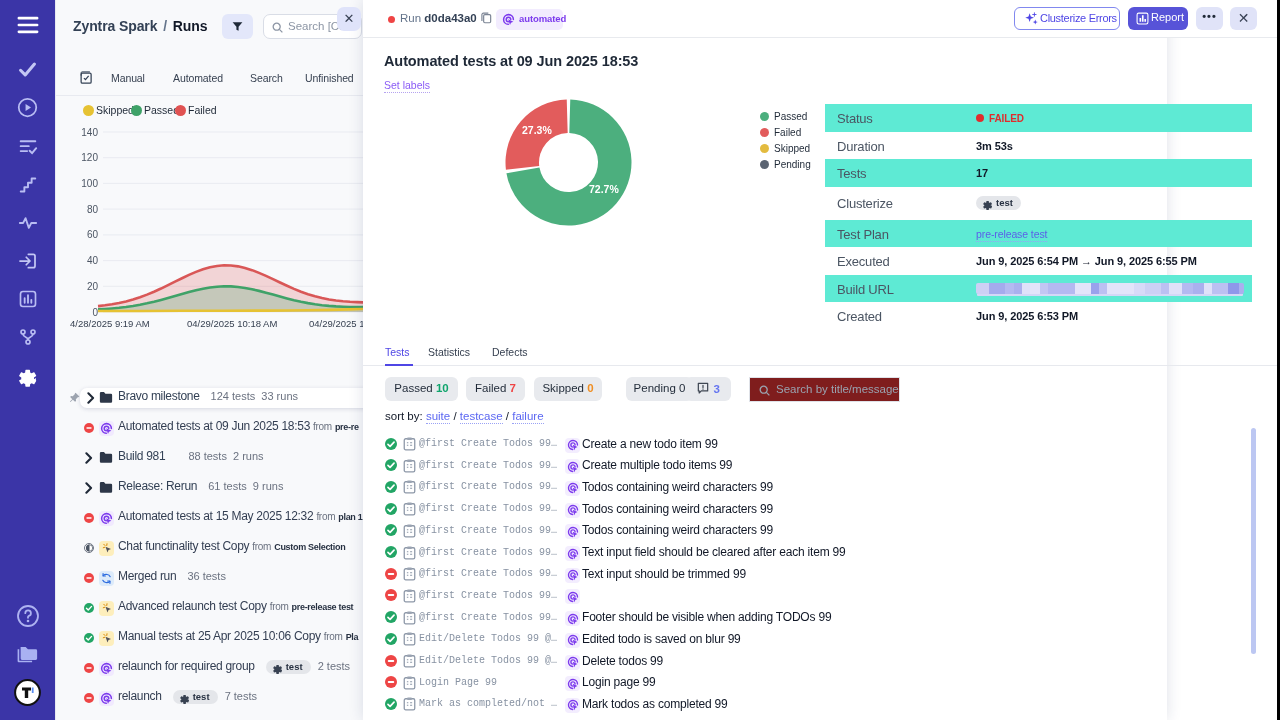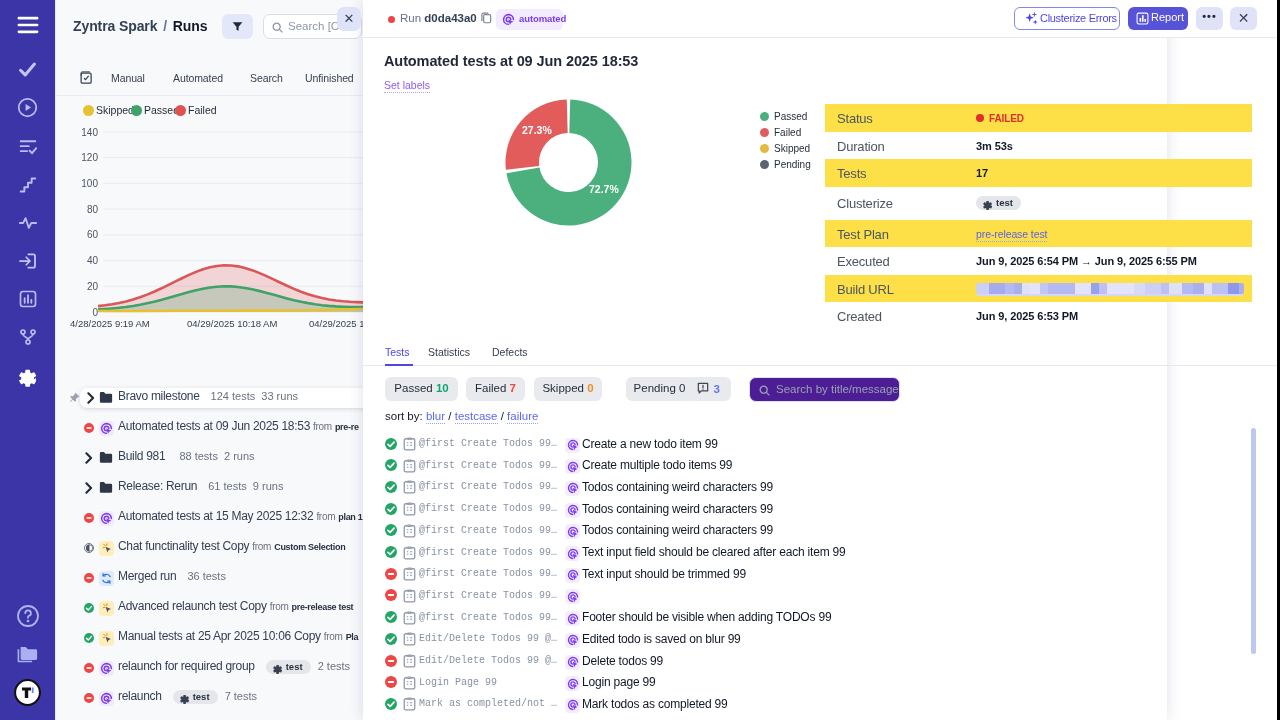--- a/index.html
+++ b/index.html
@@ -57,31 +57,31 @@
 .m-setlabels { position:absolute; left:21px; top:79px; font-size:10.5px; color:#8b5cf6; border-bottom:1px dotted #b5a3ef; padding-bottom:1px; }
 
 
 #donut { position:absolute; left:130px; top:90px; }
 .leg { position:absolute; left:397px; font-size:10px; color:#1f2937; }
 .leg i { display:inline-block; width:9px; height:9px; border-radius:50%; margin-right:5px; vertical-align:-1px; }
 
 
 .dtable { position:absolute; left:462px; top:104px; width:427px; }
 .drow { position:relative; width:427px; height:27.5px; font-size:13px; letter-spacing:-0.2px; }
-.drow.alt { background:#fde047;text-align:center; }
+.drow.alt { background:#5eead4;text-align:center; }
 .drow .lb { position:absolute; left:12px; top:7px; color:#4b5563; }
 .drow .vl { position:absolute; left:151px; top:8px; color:#111827; font-weight:600; white-space:nowrap; font-size:11px; letter-spacing:-0.1px; }
 
 
 .t-tabs { position:absolute; left:0; top:346px; width:914px; height:20px; border-bottom:1px solid #e7e9ee; font-size:10.5px; color:#374151; font-weight:500; }
 .t-tabs .a { position:absolute; left:22px; color:#4f46e5; }
 .t-underline { position:absolute; left:22px; top:364px; width:28px; height:2px; background:#4f46e5; }
 .pill { position:absolute; top:377px; height:24px; background:#e8eaee; border-radius:6px; font-size:11.5px; color:#1f2937; padding-top:5px; text-align:center; white-space:nowrap; }
 .pill b { font-weight:600; }
-.t-search { position:absolute; left:386px; top:377px; width:151px; height:25px; background:#4c1d95; border:1px solid #dfe2e8; border-radius:7px; color:#9aa3b0; font-size:11.5px; padding:5px 0 0 26px; white-space:nowrap; overflow:hidden; }
+.t-search { position:absolute; left:386px; top:377px; width:151px; height:25px; background:#7f1d1d; border:1px solid #dfe2e8; border-radius:0; color:#9aa3b0; font-size:11.5px; padding:5px 0 0 26px; white-space:nowrap; overflow:hidden; }
 .t-search svg { position:absolute; left:8px; top:6px; }
 .sortby { position:absolute; left:22px; top:410px; font-size:11.5px; color:#111827; }
 .sortby a { color:#5b67f2; border-bottom:1px dotted #9aa2f5; padding-bottom:1px; }
 
 
 .trow { position:absolute; left:0; width:880px; height:21.7px; }
 .trow .ti { position:absolute; left:22px; top:4.5px; width:12px; height:12px; border-radius:50%; display:flex; align-items:center; justify-content:center; }
 .trow .ti svg { width:12px; height:12px; }
 .trow .clip { position:absolute; left:40px; top:4px; }
 .trow .suite { position:absolute; left:56px; top:5px; font-family:"Liberation Mono", monospace; font-size:10px; color:#8792a2; white-space:nowrap; }
@@ -259,21 +259,21 @@
         </span>
       <span class="t" style="left:62px;">Automated tests at 09 Jun 2025 18:53 <span class="from">from</span> <span class="fromb">pre-re</span></span>
     </div>
     <div class="runrow" style="top:443px;">
       <svg class="chev" width="9" height="12" viewBox="0 0 10 14" fill="none" stroke="#1f2937" stroke-width="2.4" stroke-linecap="round" stroke-linejoin="round">
           <path d="M2.5 1.5 L8 7 L2.5 12.5"></path>
         </svg>
       <svg class="fold" width="14" height="13" viewBox="0 0 24 22" fill="#2d3748">
           <path d="M1.5 3.5 A2 2 0 0 1 3.5 1.5 H8.5 L11 4.5 H20.5 A2 2 0 0 1 22.5 6.5 V18 A2 2 0 0 1 20.5 20 H3.5 A2 2 0 0 1 1.5 18 Z"></path>
         </svg>
-      <span class="t" style="left:62px; font-weight:500; color:#334155;">Build 981 <span class="meta" style="margin-left:11px;">88 tests&nbsp;&nbsp;2 runs</span></span>
+      <span class="t" style="left:62px; font-weight:500; color:#334155;">Build 981 <span class="meta" style="margin-left:20px;">88 tests&nbsp;&nbsp;2 runs</span></span>
     </div>
     <div class="runrow" style="top:473px;">
       <svg class="chev" width="9" height="12" viewBox="0 0 10 14" fill="none" stroke="#1f2937" stroke-width="2.4" stroke-linecap="round" stroke-linejoin="round">
           <path d="M2.5 1.5 L8 7 L2.5 12.5"></path>
         </svg>
       <svg class="fold" width="14" height="13" viewBox="0 0 24 22" fill="#2d3748">
           <path d="M1.5 3.5 A2 2 0 0 1 3.5 1.5 H8.5 L11 4.5 H20.5 A2 2 0 0 1 22.5 6.5 V18 A2 2 0 0 1 20.5 20 H3.5 A2 2 0 0 1 1.5 18 Z"></path>
         </svg>
       <span class="t" style="left:62px; font-weight:500; color:#334155;">Release: Rerun <span class="meta" style="margin-left:8px;">61 tests&nbsp;&nbsp;9 runs</span></span>
     </div>
@@ -475,21 +475,21 @@
     <span class="pill" style="left:247px;width:67px;margin-left:16px;">Pending 0</span>
     <span class="pill" style="left:322px;width:46px;padding-top:4px;"><svg width="14" height="14" viewBox="0 0 24 24" fill="none" stroke="#3f4753" stroke-width="2.1" style="vertical-align:-2.5px;">
           <path d="M4 4 H20 V17 H9 L5.5 20.5 V17 H4 Z" stroke-linejoin="round"></path>
           <path d="M12 7.5 V11 M12 13.5 V14" stroke-linecap="round"></path>
         </svg> <b style="color:#6575f0;">3</b></span>
     <span class="t-search"><svg width="13" height="13" viewBox="0 0 24 24" fill="none" stroke="#9aa3b0" stroke-width="2.4">
           <circle cx="10.5" cy="10.5" r="6.5"></circle>
           <path d="M15.5 15.5 L21 21"></path>
         </svg>Search by title/message</span>
   </div>
-  <div class="sortby">sort by: <a>blur</a> / <a>testcase</a> / <a>failure</a></div>
+  <div class="sortby">sort by: <a>suite</a> / <a>testcase</a> / <a>failure</a></div>
   <div id="testrows">
     <div class="trow" style="top:433.0px;">
       <span class="ti grn">
           <svg width="13" height="13" viewBox="0 0 13 13">
             <path d="M3.2 6.8 L5.5 9 L9.8 4.4" fill="none" stroke="#fff" stroke-width="1.8" stroke-linecap="round" stroke-linejoin="round"></path>
           </svg>
         </span>
       <span class="clip"><svg width="13" height="14" viewBox="0 0 22 24" fill="none" stroke="#8d98a8" stroke-width="2.2">
             <rect x="2" y="3" width="18" height="19" rx="2.5"></rect>
             <rect x="7" y="1" width="8" height="4" rx="1" fill="#9aa3b2" stroke="none"></rect>

